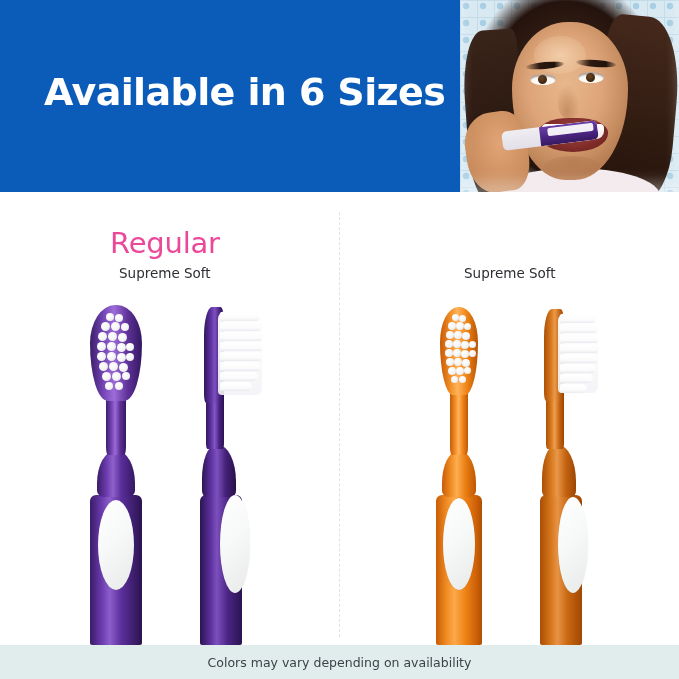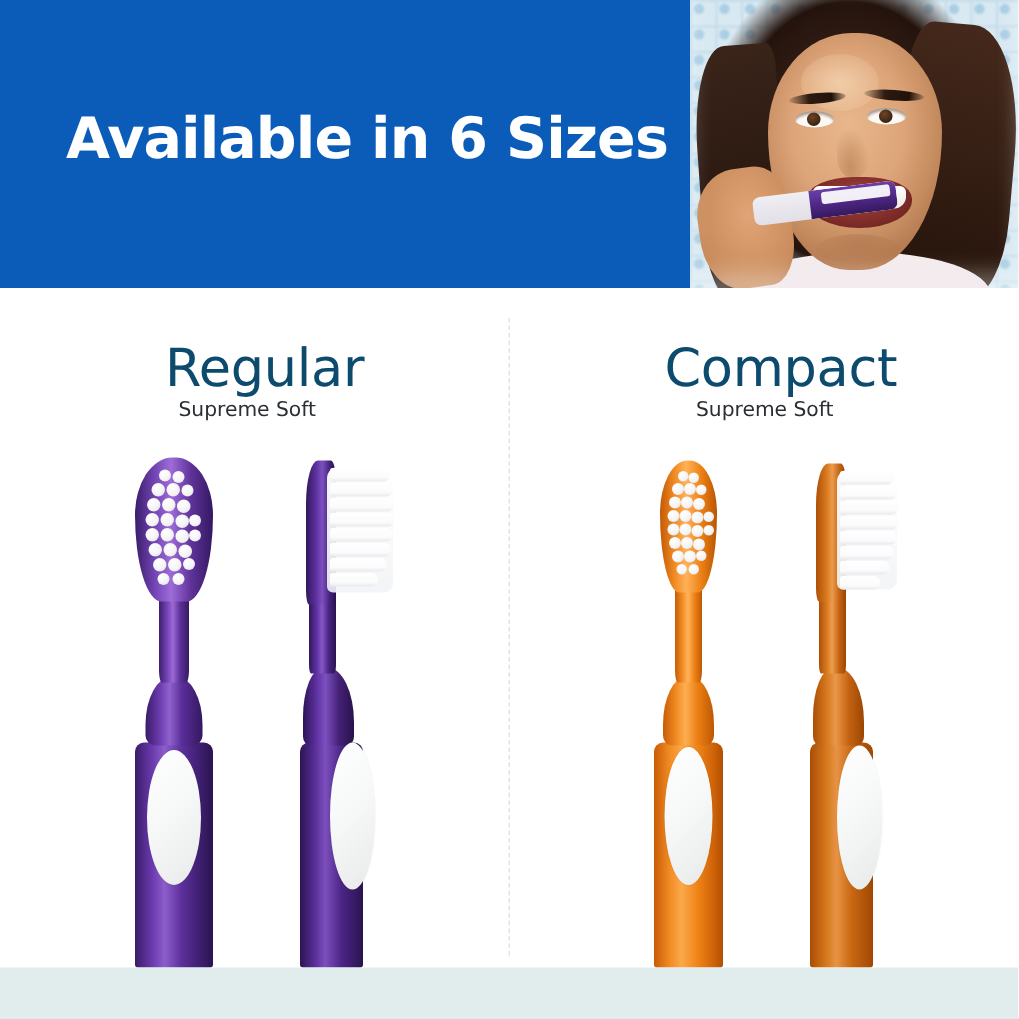--- a/index.html
+++ b/index.html
@@ -242,23 +242,23 @@
     position: absolute;
     left: 339px;
     top: 212px;
     width: 0;
     height: 425px;
     border-left: 1px dashed #dfe3e4;
   }
 
   .group-title {
     position: absolute;
-    font-size: 35px;
+    font-size: 29px;
     font-weight: normal;
-    color: #0c4a6e;
+    color: #ec4899;
     white-space: nowrap;
     letter-spacing: -0.2px;
   }
   .group-sub {
     position: absolute;
     font-size: 13.5px;
     color: #2b2f33;
     white-space: nowrap;
   }
   #title-regular { left: 110px; top: 226px; }
@@ -365,21 +365,20 @@
       <div class="pb-bristle"></div>
     </div>
     <div class="photo-vig"></div>
   </div>
 
   <div class="panel"></div>
   <div class="divider"></div>
 
   <div class="group-title" id="title-regular">Regular</div>
   <div class="group-sub" id="sub-regular">Supreme Soft</div>
-  <div class="group-title" id="title-compact">Compact</div>
   <div class="group-sub" id="sub-compact">Supreme Soft</div>
 
   <div class="brush" style="left:84px; top:305px; width:64px; height:340px;">
 
     <div class="handle" style="left:6px; width:52px; height:150px;
                 background:linear-gradient(90deg,#3a1c68 0%,#6a3aad 22%,#8c5ecb 38%,#5c2f9b 60%,#3b1d6a 86%,#2b1350 100%);"></div>
 
     <div class="neck" style="left:13px; bottom:148px; width:38px; height:46px;
                 background:linear-gradient(90deg,#3a1c68 0%,#6c3cae 25%,#8f61cd 42%,#5a2e99 64%,#341861 100%);
                 border-radius:46% 46% 18% 18% / 70% 70% 14% 14%;"></div>
@@ -509,14 +508,15 @@
       <div class="tuft" style="left:26px; top:39px; width:39px; height:9px; border-radius:3px 8px 8px 3px;"></div>
       <div class="tuft" style="left:26px; top:49px; width:38px; height:9px; border-radius:3px 8px 8px 3px;"></div>
       <div class="tuft" style="left:26px; top:59px; width:36px; height:9px; border-radius:3px 8px 8px 3px;"></div>
       <div class="tuft" style="left:26px; top:69px; width:33px; height:9px; border-radius:3px 8px 8px 3px;"></div>
       <div class="tuft" style="left:26px; top:79px; width:27px; height:9px; border-radius:3px 8px 8px 3px;"></div>
     </div>
     <div class="grip" style="left:24px; bottom:52px; width:30px; height:96px;"></div>
   </div>
 
   <div class="footer"></div>
+  <div class="footer-text">Colors may vary depending on availability</div>
 
 </div>
 
 </body></html>

